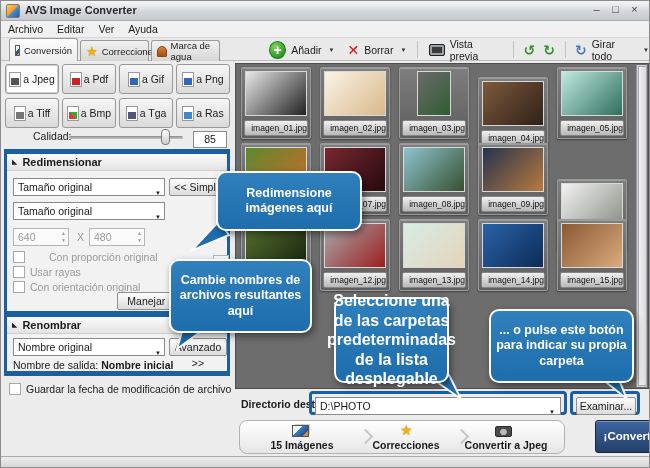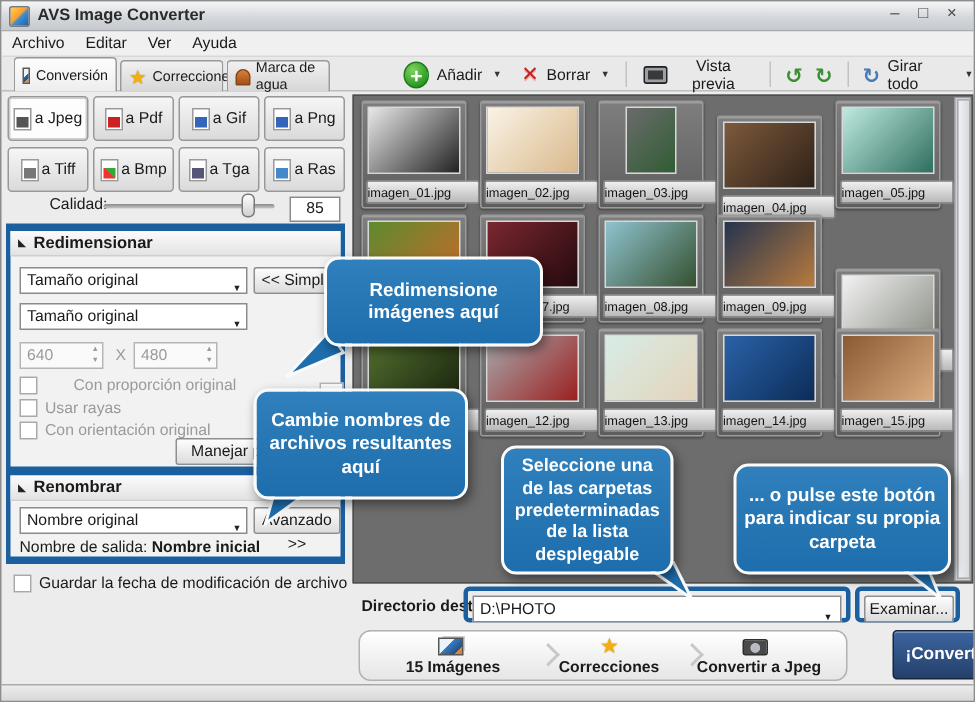--- a/index.html
+++ b/index.html
@@ -61,21 +61,21 @@
   .cb { width:12px; height:12px; background:#fff; border:1px solid #a8a8a8; flex:none; }
   .gray { color:#9a9a9a; }
 
   
   .gallery { left:234px; top:62px; width:414px; height:326px; background:#6d6d6d; border:1px solid #4e4e4e; }
   .vscroll { position:absolute; right:1px; top:1px; width:11px; height:322px; background:#cdd0d4; border-left:1px solid #98989a; }
   .vthumb { position:absolute; left:1px; top:1px; width:9px; height:320px; background:linear-gradient(90deg,#f0f1f3,#d8dade); border:1px solid #a8aaae; }
   .thumb { position:absolute; width:70px; height:72px; background:linear-gradient(#7e7e7e,#5e5e5e); border:1px solid #9a9a9a; border-radius:2px; box-shadow:inset 0 1px 0 rgba(255,255,255,.25), 0 1px 2px rgba(0,0,0,.4); }
   .ph { position:absolute; left:3px; top:3px; width:62px; height:45px; border:1px solid #d8d8d8; }
   .ph.portrait { left:17px; width:34px; }
-  .plate { position:absolute; left:2px; top:52px; width:76px; height:16px; background:linear-gradient(#f0f0f0,#b8b8b8); border:1px solid #858585; border-radius:2px; font-size:8.5px; text-align:left; line-height:14px; color:#111; }
+  .plate { position:absolute; left:2px; top:52px; width:64px; height:16px; background:linear-gradient(#f0f0f0,#b8b8b8); border:1px solid #858585; border-radius:2px; font-size:8.5px; text-align:right; line-height:14px; color:#111; }
 
   
   .hl { position:absolute; border:3px solid var(--highlight,#1b5f9f); border-radius:4px; }
   .combo { position:absolute; left:3px; top:3px; right:3px; height:18px; background:#fff; border:1px solid #8a8a8a; font-size:10.5px; line-height:16px; padding:0 4px; }
 
   
   .wizard { left:238px; top:419px; width:326px; height:34px; background:linear-gradient(#ffffff,#e6e6e6); border:1px solid #b2b2b2; border-radius:8px; }
   .chev { position:absolute; top:10px; width:11px; height:11px; border-top:2px solid #c8c8c8; border-right:2px solid #c8c8c8; transform:rotate(45deg); }
   .wlabel { position:absolute; top:18px; font-size:10.5px; font-weight:bold; text-align:center; }
   .ic-photos { position:absolute; top:4px; width:17px; height:12px; background:linear-gradient(135deg,#eaf2fa 40%,#3a7cc0 40%,#234f86 80%,#d08a3a 80%); border:1px solid #555; box-shadow:2px -2px 0 -1px #cfcfcf; }
@@ -125,21 +125,21 @@
 
   <div class="abs" style="left:264px; top:38px; width:384px; height:21px; display:flex; align-items:center;">
     <span class="ic-add" style="margin-left:4px;">+</span>
     <span class="tbtext" style="margin-left:5px;">Añadir</span>
     <span class="caret" style="margin-left:7px;">▼</span>
     <span class="ic-del" style="margin-left:13px;">✕</span>
     <span class="tbtext" style="margin-left:5px;">Borrar</span>
     <span class="caret" style="margin-left:7px;">▼</span>
     <span style="width:1px; height:17px; background:#c2c2c2; margin-left:11px;"></span>
     <span class="ic-mon" style="margin-left:11px;"></span>
-    <span class="tbtext" style="margin-left:5px;text-align:center;">Vista previa</span>
+    <span class="tbtext" style="margin-left:5px;">Vista previa</span>
     <span style="width:1px; height:17px; background:#c2c2c2; margin-left:11px;"></span>
     <span class="ic-rot" style="margin-left:10px;">↺</span>
     <span class="ic-rot" style="margin-left:8px;">↻</span>
     <span style="width:1px; height:17px; background:#c2c2c2; margin-left:10px;"></span>
     <span class="ic-rotall" style="margin-left:9px;">↻</span>
     <span class="tbtext" style="margin-left:5px;">Girar todo</span>
     <span class="caret" style="margin-left:7px;">▼</span>
   </div>
 
   <div class="fbtn active" style="left:4px; top:63px;">
@@ -355,17 +355,17 @@
   </svg>
   <svg class="tail" style="left:418px; top:372px;" width="46" height="28">
     <polygon points="42,26 8,2 30,2" fill="#1e6dac" stroke="#fafafa" stroke-width="2"></polygon>
   </svg>
   <svg class="tail" style="left:588px; top:372px;" width="42" height="28">
     <polygon points="38,26 8,2 28,2" fill="#1e6dac" stroke="#fafafa" stroke-width="2"></polygon>
   </svg>
 
   <div class="callout" style="left:215px; top:170px; width:146px; height:60px;">Redimensione imágenes aquí</div>
   <div class="callout" style="left:168px; top:258px; width:143px; height:74px;">Cambie nombres de archivos resultantes aquí</div>
-  <div class="callout" style="left:333px; top:296px; width:115px; height:86px; font-size:12px;">Seleccione una de las carpetas predeterminadas de la lista desplegable</div>
+  <div class="callout" style="left:333px; top:296px; width:115px; height:86px; font-size:16px;">Seleccione una de las carpetas predeterminadas de la lista desplegable</div>
   <div class="callout" style="left:488px; top:308px; width:145px; height:74px;">... o pulse este botón para indicar su propia carpeta</div>
 
   <div class="abs statusbar"></div>
 </div>
 
 </body></html>

